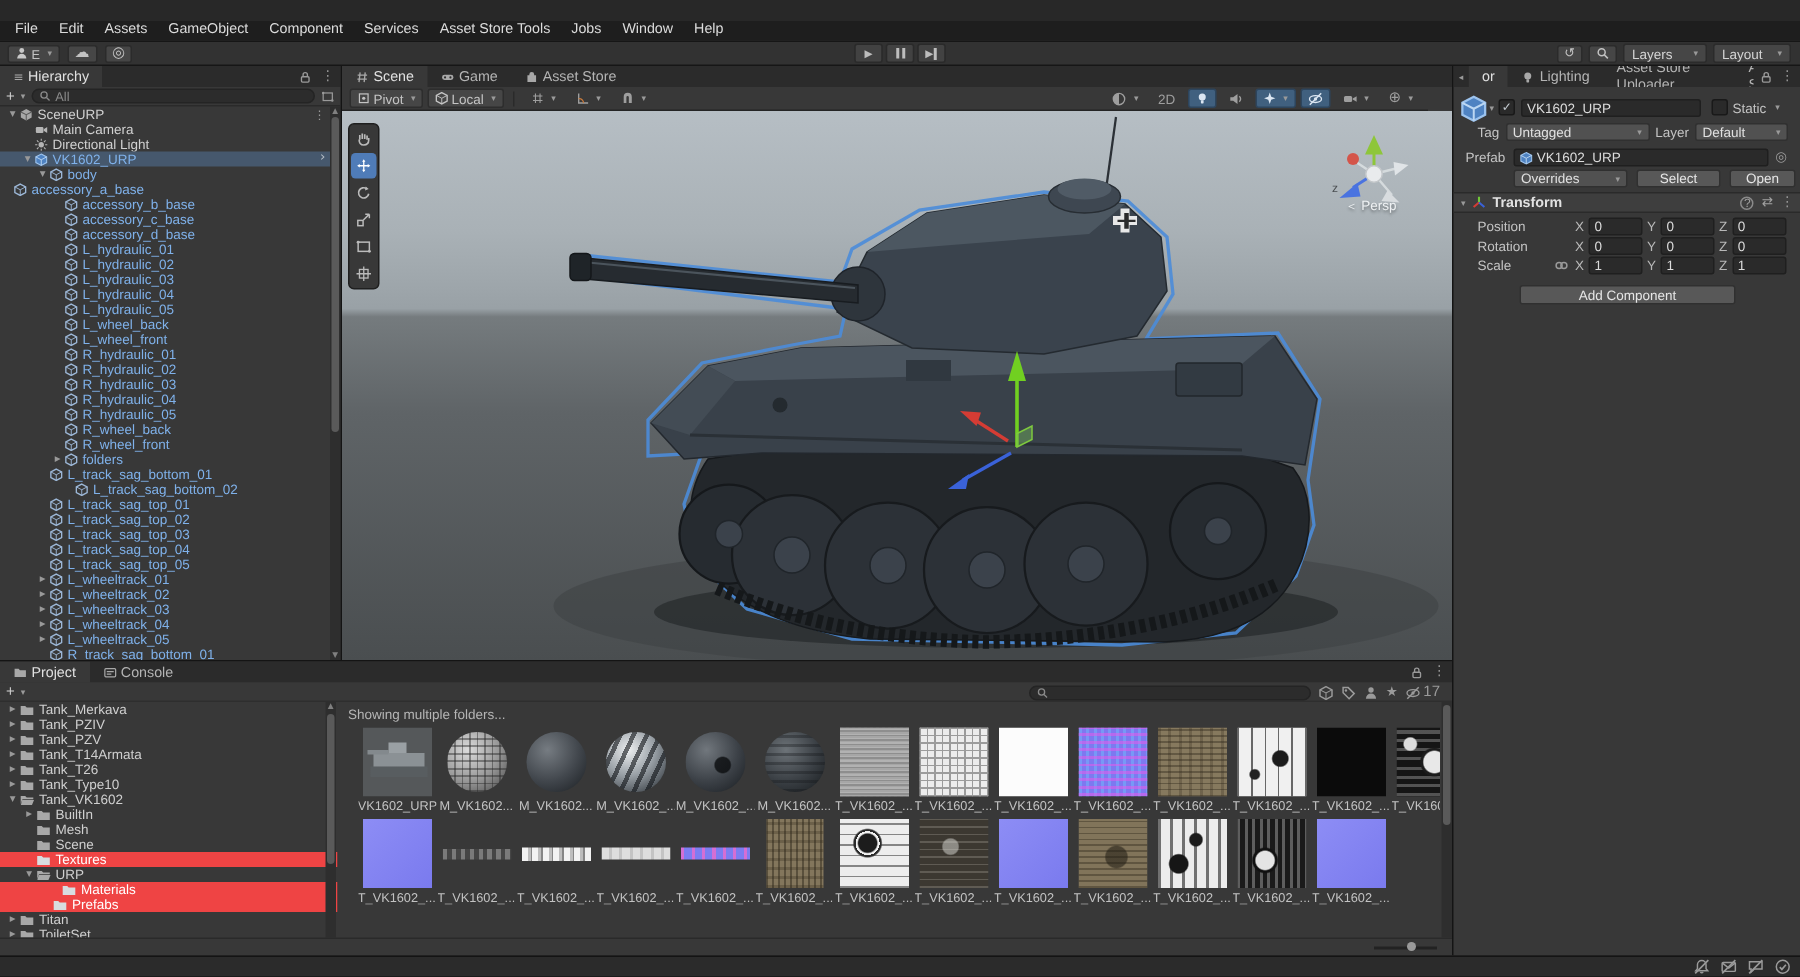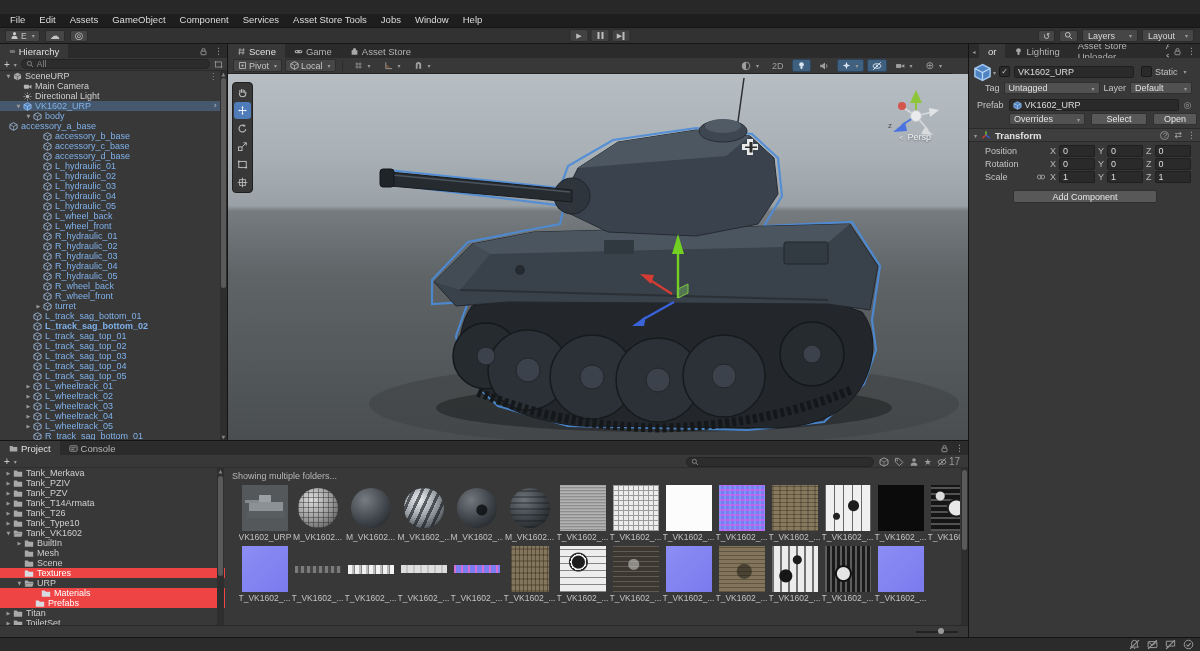--- a/index.html
+++ b/index.html
@@ -576,30 +576,30 @@
     <svg class="hicon ic">
             <use href="#i-cube"></use>
           </svg>
     <span class="hlabel">R_wheel_front</span>
   </div>
         <div class="hrow blue" style="padding-left: 34px;">
     <span class="arr g">▶</span>
     <svg class="hicon ic">
             <use href="#i-cube"></use>
           </svg>
-    <span class="hlabel">turret</span>
+    <span class="hlabel">folders</span>
   </div>
         <div class="hrow blue" style="padding-left: 24px;">
     <span class="arr g"></span>
     <svg class="hicon ic">
             <use href="#i-cube"></use>
           </svg>
     <span class="hlabel">L_track_sag_bottom_01</span>
   </div>
-        <div class="hrow blue" style="padding-left: 24px; font-weight: bold;">
+        <div class="hrow blue" style="padding-left: 41px;">
     <span class="arr g"></span>
     <svg class="hicon ic">
             <use href="#i-cube"></use>
           </svg>
     <span class="hlabel">L_track_sag_bottom_02</span>
   </div>
         <div class="hrow blue" style="padding-left: 24px;">
     <span class="arr g"></span>
     <svg class="hicon ic">
             <use href="#i-cube"></use>

